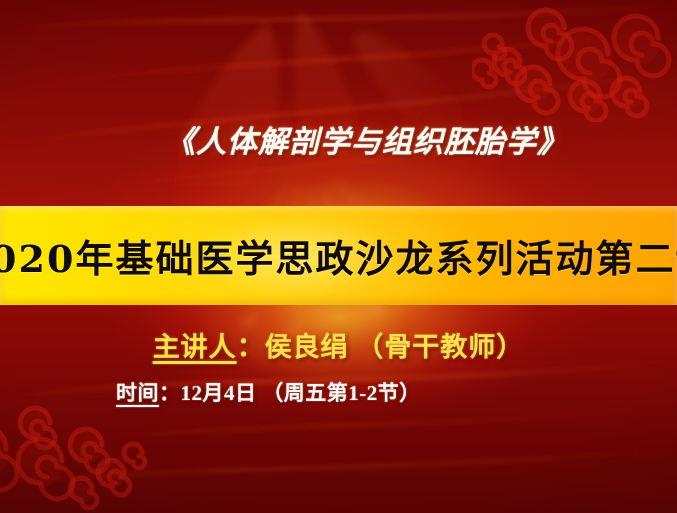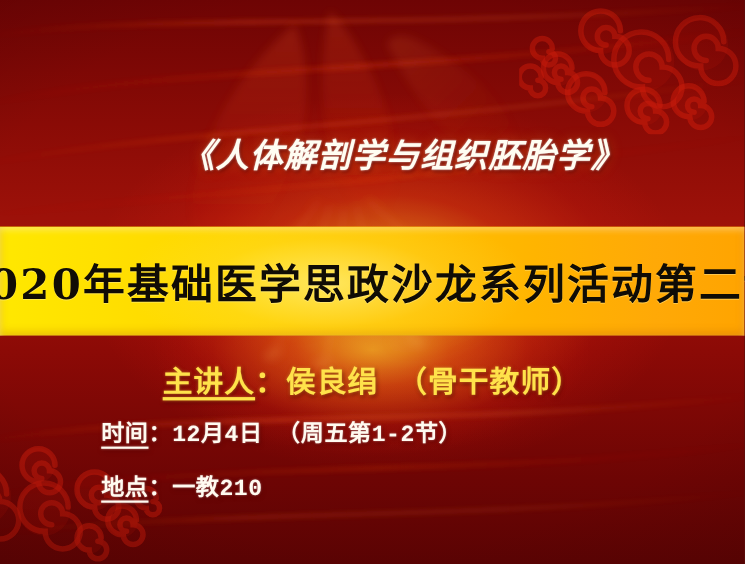--- a/index.html
+++ b/index.html
@@ -167,37 +167,37 @@
   #details {
     position: absolute;
     top: 325px;
     left: 0;
     width: 100%;
   }
 
   .detail-row {
     display: block;
     white-space: nowrap;
-    font-family: Liberation Mono, monospace;
+    font-family: Liberation Serif, serif;
     font-weight: 700;
   }
 
   #row-speaker {
     text-align: center;
     font-size: 27px;
     letter-spacing: 1px;
     color: #ffe24a;
     text-shadow:
       0 0 3px rgba(255,200,60,0.55),
       1px 2px 4px rgba(90,0,0,0.9);
     margin-bottom: 12px;
   }
 
   #row-time, #row-place, #row-topic {
-    padding-left: 92px;
+    padding-left: 116px;
     font-size: 21px;
     letter-spacing: 0.5px;
     color: #fffaf0;
     text-shadow:
       0 0 2px rgba(255,255,255,0.45),
       1px 2px 4px rgba(90,0,0,0.9);
   }
   #row-time  { margin-bottom: 18px; }
   #row-place { margin-bottom: 18px; }
 
@@ -361,20 +361,17 @@
     <div id="details">
 
       <div class="detail-row" id="row-speaker">
         <span class="u-label">主讲人</span><span>：</span><span>侯良绢 （骨干教师）</span>
       </div>
 
       <div class="detail-row" id="row-time">
         <span class="u-label">时间</span><span>：</span><span>12月4日 （周五第1-2节）</span>
       </div>
 
-      <div class="detail-row" id="row-place">
-        <span class="u-label">地点</span><span>：</span><span>一教210</span>
-      </div>
 
 
     </div>
   </div>
 </div>
 
 </body></html>

